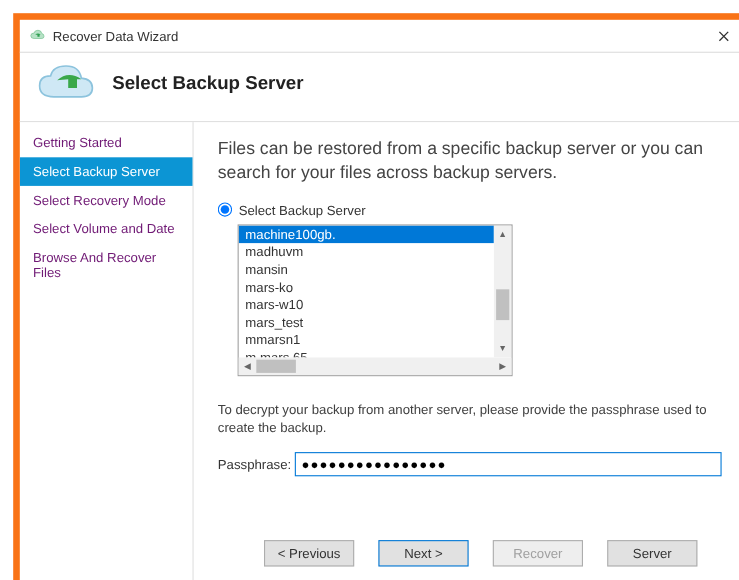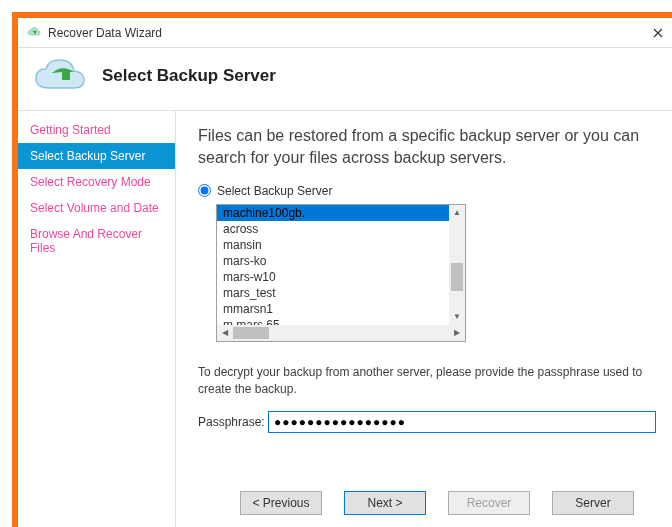--- a/index.html
+++ b/index.html
@@ -7,31 +7,31 @@
   .window { width:672px; height:527px; border:6px solid #f97316; background:#fff; display:flex; flex-direction:column; margin:12px; }
   .titlebar { height:30px; display:flex; align-items:center; border-bottom:1px solid #ddd; padding:0 0 0 8px; }
   .title-icon { width:16px; height:16px; margin-right:6px; }
   .title-text { flex:1; font-size:12px; color:#333; }
   .title-close { width:40px; height:30px; display:flex; align-items:center; justify-content:center; }
   .header { display:flex; align-items:center; padding:8px 14px 14px 14px; }
   .header-icon { width:56px; height:40px; margin-right:14px; }
   .header-title { font-size:17px; font-weight:600; color:#222; }
   .body { flex:1; display:flex; border-top:1px solid #e0e0e0; overflow:hidden; }
   .sidebar { width:158px; border-right:1px solid #e0e0e0; padding-top:6px; }
-  .sidebar-item { padding:6px 12px; font-size:12px; color:#ec4899; cursor:pointer; }
+  .sidebar-item { padding:6px 12px; font-size:12px; color:#701a75; cursor:pointer; }
   .sidebar-item.active { background:#0c95d4; color:#fff; }
   .main { flex:1; padding:14px 22px 0 22px; display:flex; flex-direction:column; }
   .instr { font-size:16px; color:#444; line-height:1.4; margin-bottom:14px; }
   .radio-row { display:flex; align-items:center; margin-bottom:6px; }
   .radio-row input { margin:0 6px 0 0; }
   .listbox-wrap { width:250px; border:1px solid #a0a0a0; display:flex; flex-direction:column; margin-left:18px; }
   .listbox { height:120px; overflow:hidden; display:flex; }
   .list-items { flex:1; overflow:hidden; }
   .li { padding:1px 6px; font-size:12px; white-space:nowrap; cursor:default; }
-  .li.selected { background:#0078d7; color:#000000; }
+  .li.selected { background:#0078d7; color:#ffffff; }
   .vscroll { width:16px; background:#f0f0f0; display:flex; flex-direction:column; align-items:center; }
   .vscroll .arrow { height:16px; display:flex; align-items:center; justify-content:center; font-size:8px; color:#666; width:100%; }
   .vscroll .track { flex:1; width:100%; position:relative; }
   .vscroll .thumb { position:absolute; left:2px; right:2px; top:42px; height:28px; background:#c0c0c0; }
   .hscroll { height:16px; background:#f0f0f0; display:flex; align-items:center; }
   .hscroll .arrow { width:16px; text-align:center; font-size:8px; color:#666; }
   .hscroll .track { flex:1; height:100%; position:relative; }
   .hscroll .thumb { position:absolute; left:0; width:36px; top:2px; bottom:2px; background:#c0c0c0; }
   .decrypt { margin-top:22px; font-size:12px; color:#404040; line-height:1.4; }
   .pass-row { display:flex; align-items:center; margin-top:14px; }
@@ -86,21 +86,21 @@
 
       <label class="radio-row">
         <input type="radio" checked="" style="">
         <span>Select Backup Server</span>
       </label>
 
       <div class="listbox-wrap">
         <div class="listbox">
           <div class="list-items">
             <div class="li selected">machine100gb.</div>
-            <div class="li">across</div>
+            <div class="li">madhuvm</div>
             <div class="li">mansin</div>
             <div class="li">mars-ko</div>
             <div class="li">mars-w10</div>
             <div class="li">mars_test</div>
             <div class="li">mmarsn1</div>
             <div class="li">m mars 65</div>
 
           </div>
           <div class="vscroll">
             <div class="arrow">▲</div>

